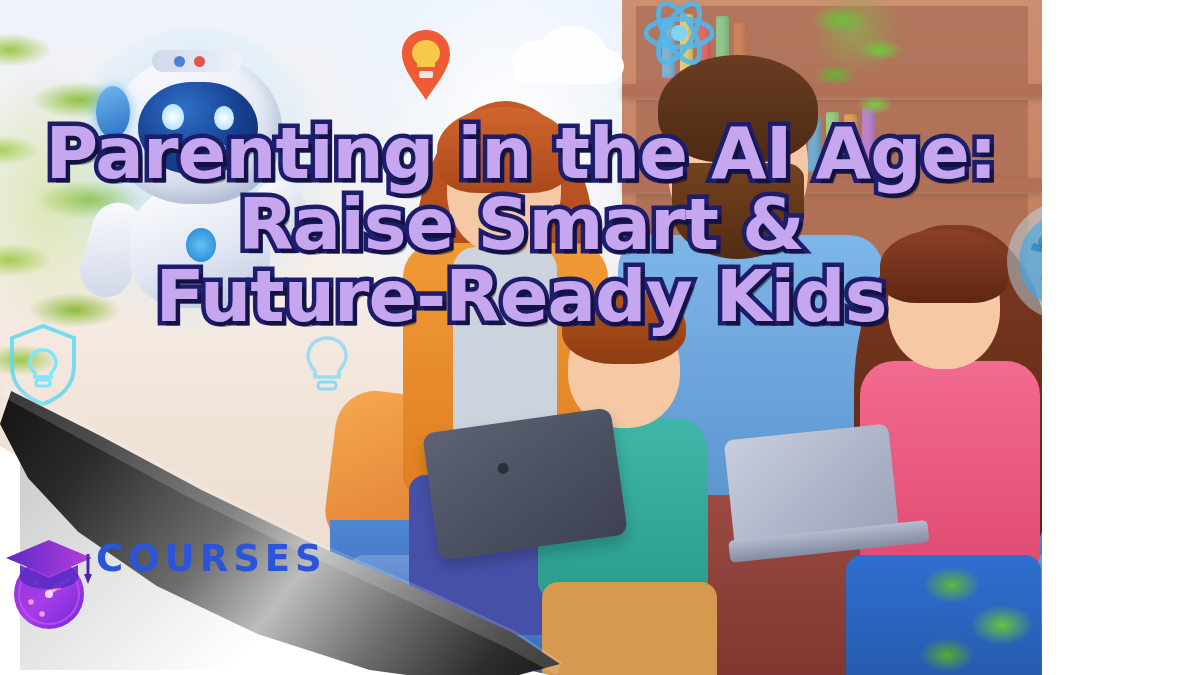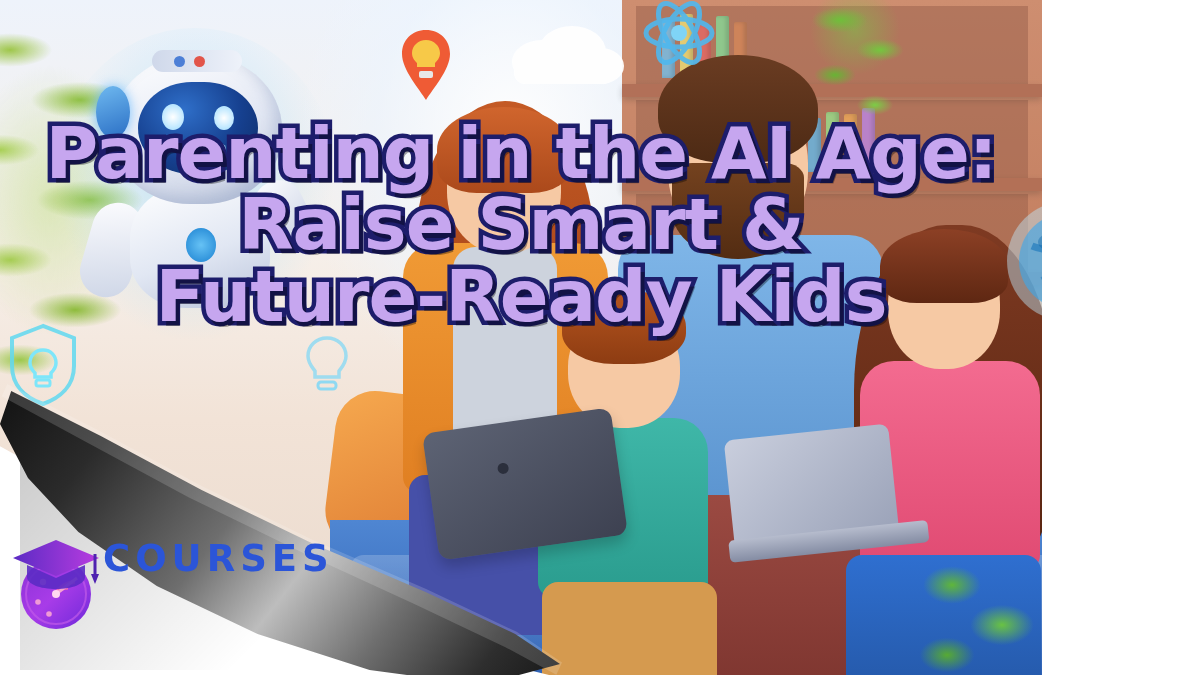--- a/index.html
+++ b/index.html
@@ -189,21 +189,21 @@
   .headline{position:absolute;left:0;right:0;top:118px;text-align:center;
       font-family:"DejaVu Sans","Liberation Sans",sans-serif;
       font-weight:bold;font-size:72px;line-height:.99;letter-spacing:-1px;
       color:#c6a6ef;
       -webkit-text-stroke:9px #1d1d6b;paint-order:stroke fill;
       text-shadow:4px 5px 0 rgba(0,0,0,.35);
       pointer-events:none;}
   .headline .ln{display:block;white-space:nowrap;}
 
   
-  .logo{position:absolute;left:7px;top:524px;width:266px;height:112px;}
+  .logo{position:absolute;left:0;top:524px;width:266px;height:112px;}
   .logo-mark{position:absolute;left:0;top:8px;width:98px;height:100px;}
   .logo-text{position:absolute;left:96px;top:16px;}
   .logo-courses{font-family:"DejaVu Sans","Liberation Sans",sans-serif;
       font-weight:bold;font-size:37px;letter-spacing:5px;color:#2b55d8;line-height:1;}
   .logo-radar-wrap{margin-top:7px;margin-left:52px;display:inline-block;
       background:#e7defa;border-radius:5px;padding:3px 9px 4px;}
   .logo-radar{font-family:"DejaVu Sans","Liberation Sans",sans-serif;
       font-weight:bold;font-size:25px;letter-spacing:4px;line-height:1;
       background:linear-gradient(90deg,#c23ce0 0%,#7b3cf0 100%);
       -webkit-background-clip:text;background-clip:text;color:transparent;}

